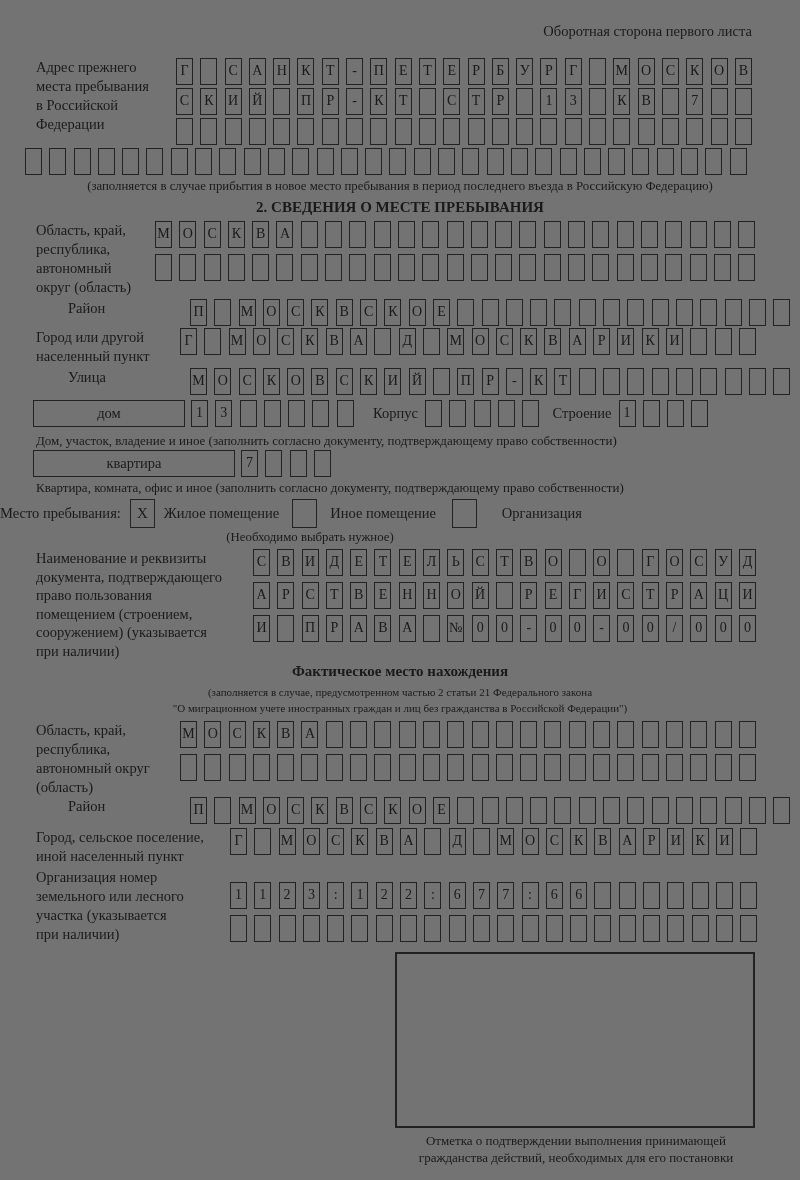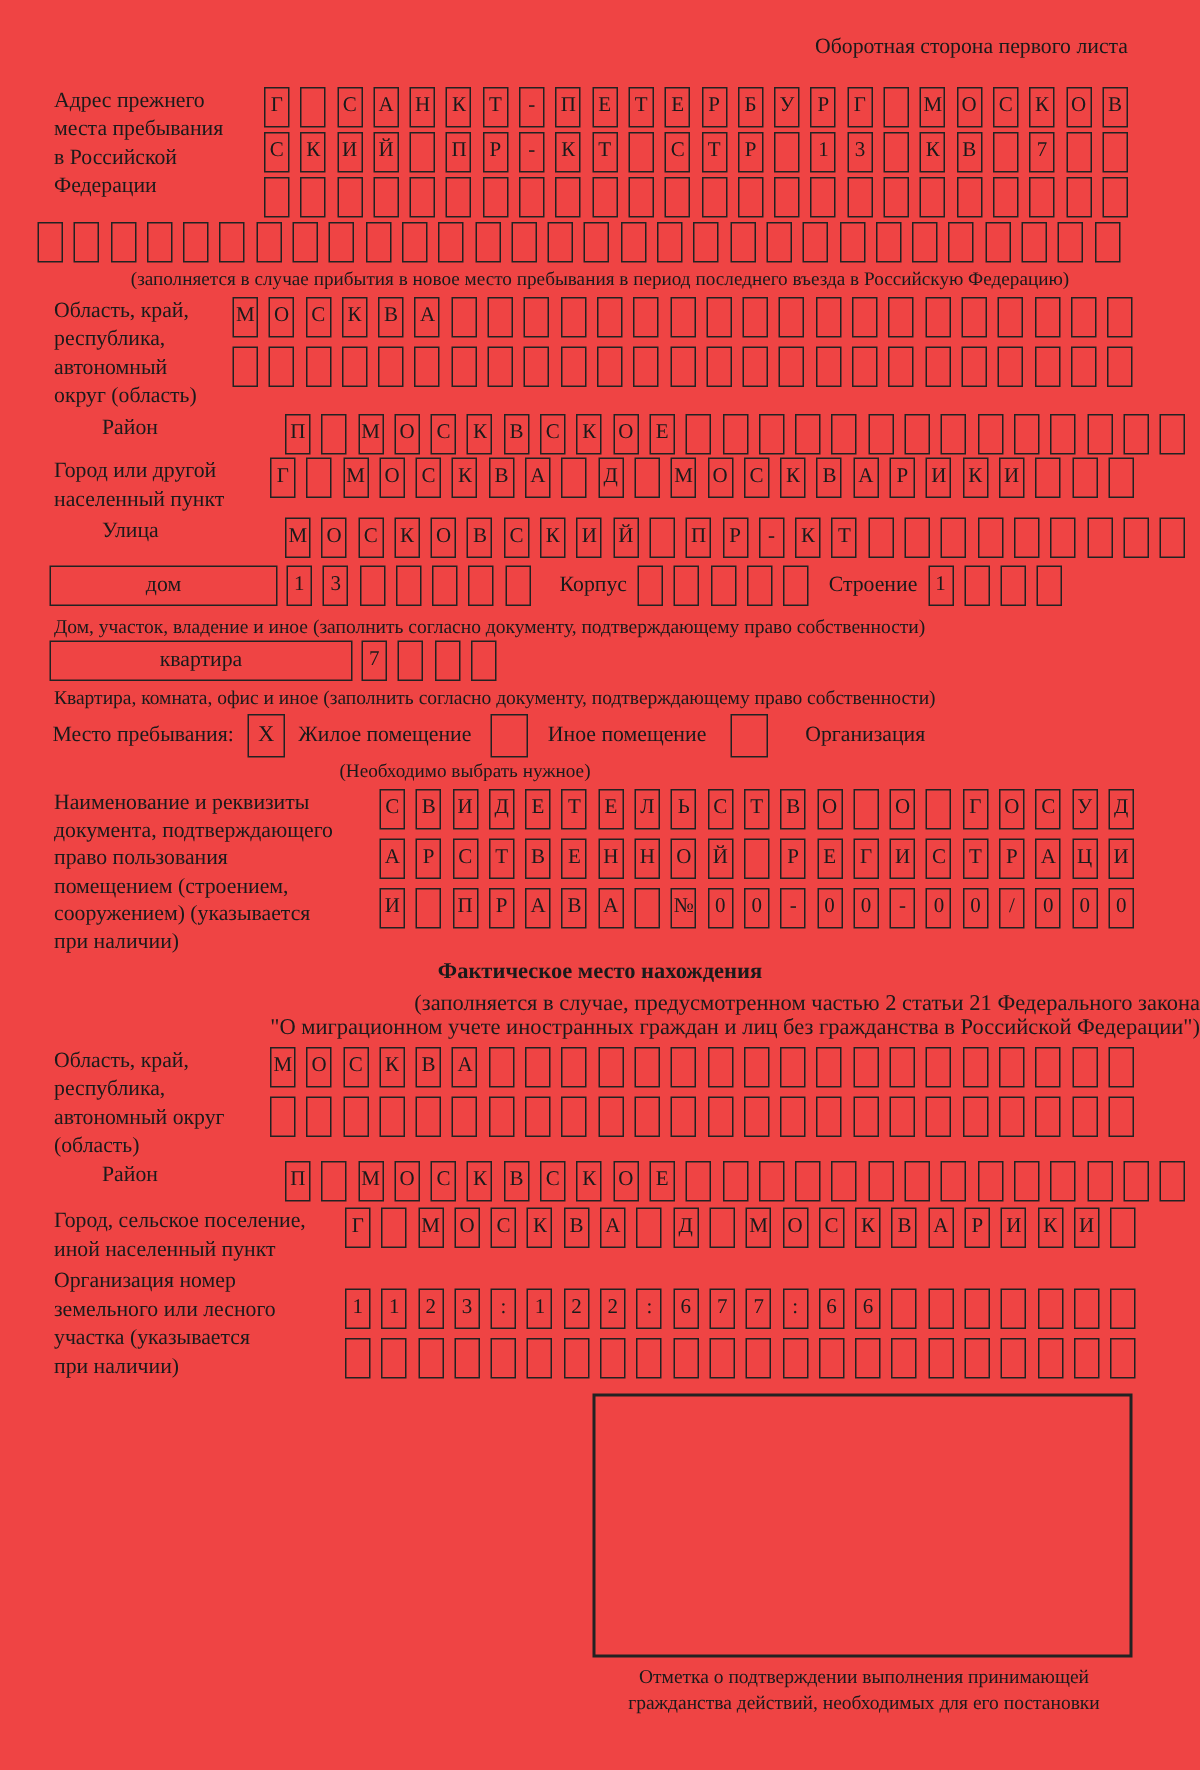--- a/index.html
+++ b/index.html
@@ -1,18 +1,18 @@
 <!DOCTYPE html>
 <html><head>
 <meta charset="utf-8">
 <style>
   * { margin:0; padding:0; box-sizing:border-box; }
   html,body { background:#ffffff; }
   .page {
-    width:800px; height:1180px; background:#ef4444; overflow:hidden;
+    width:800px; height:1180px; background:#737373; overflow:hidden;
     font-family:"Liberation Serif", serif; color:#1a1a1a; position:relative;
   }
   .top-title { padding-top:22px; padding-right:48px; text-align:right; font-size:14.5px; line-height:18px; }
 
   .formrow { display:flex; align-items:flex-start; padding-left:36px; }
   .lbl { font-size:14.5px; line-height:19px; flex-shrink:0; }
   .lbl-w140 { flex:0 0 140px; }
   .lbl-w119 { flex:0 0 119px; }
   .lbl-w122 { flex:0 0 122px;margin-left:32px; }
   .lbl-w144 { flex:0 0 144px; }
@@ -32,25 +32,25 @@
   .note-center { text-align:center; font-size:12.8px; line-height:14px; margin-top:4px; }
   .note-left { padding-left:36px; font-size:13px; line-height:15px; margin-top:3px; }
   .sec-header { text-align:center; font-weight:bold; font-size:15px; line-height:18px; margin-top:5px; }
 
   .house-row { display:flex; align-items:flex-start; padding-left:33px; margin-top:5px; }
   .wide-box { border:1.6px solid #222; height:27px; line-height:24px; text-align:center; font-size:14.5px; flex:none; }
   .box-dom { width:152px; margin-right:6px; }
   .box-kv { width:202px; margin-right:6px; }
   .inline-lbl { font-size:14.5px; line-height:27px; flex:none; }
 
-  .mesto-row { display:flex; align-items:center; padding-left:35px; margin-top:4px; }
+  .mesto-row { display:flex; align-items:center; margin-top:4px; }
   .chk { flex:none; width:25px; height:29px; border:1.6px solid #222; text-align:center; line-height:26px; font-size:15px; }
   .mesto-row .txt { font-size:14.5px; }
 
-  .fact-note { text-align:right; font-size:15px; line-height:16px; }
+  .fact-note { text-align:center; font-size:11px; line-height:16px; }
 
   .stamp-box { margin-left:395px; margin-top:4px; width:360px; height:176px; border:2px solid #222; }
   .stamp-caption { margin-left:388px; width:376px; text-align:center; font-size:13px; line-height:16.5px; margin-top:5px; }
 
   .mt2 { margin-top:2px; } .mt4 { margin-top:4px; } .mt5 { margin-top:5px; }
   .mt14 { margin-top:14px; } .mt18 { margin-top:18px; }
 </style>
 </head>
 <body>
 
@@ -173,20 +173,21 @@
       <span class="cell"></span>
       <span class="cell"></span>
       <span class="cell"></span>
       <span class="cell"></span>
       <span class="cell"></span>
       <span class="cell"></span>
       <span class="cell"></span>
     </div>
   <div class="note-center">(заполняется в случае прибытия в новое место пребывания в период последнего въезда в Российскую Федерацию)</div>
 
+  <div class="sec-header">2. СВЕДЕНИЯ О МЕСТЕ ПРЕБЫВАНИЯ</div>
 
   <div class="formrow mt5">
     <div class="lbl lbl-w119">
       <div>Область, край,</div>
       <div>республика,</div>
       <div>автономный</div>
       <div>округ (область)</div>
     </div>
     <div class="gridcol gap6">
       <div class="cellrow">

